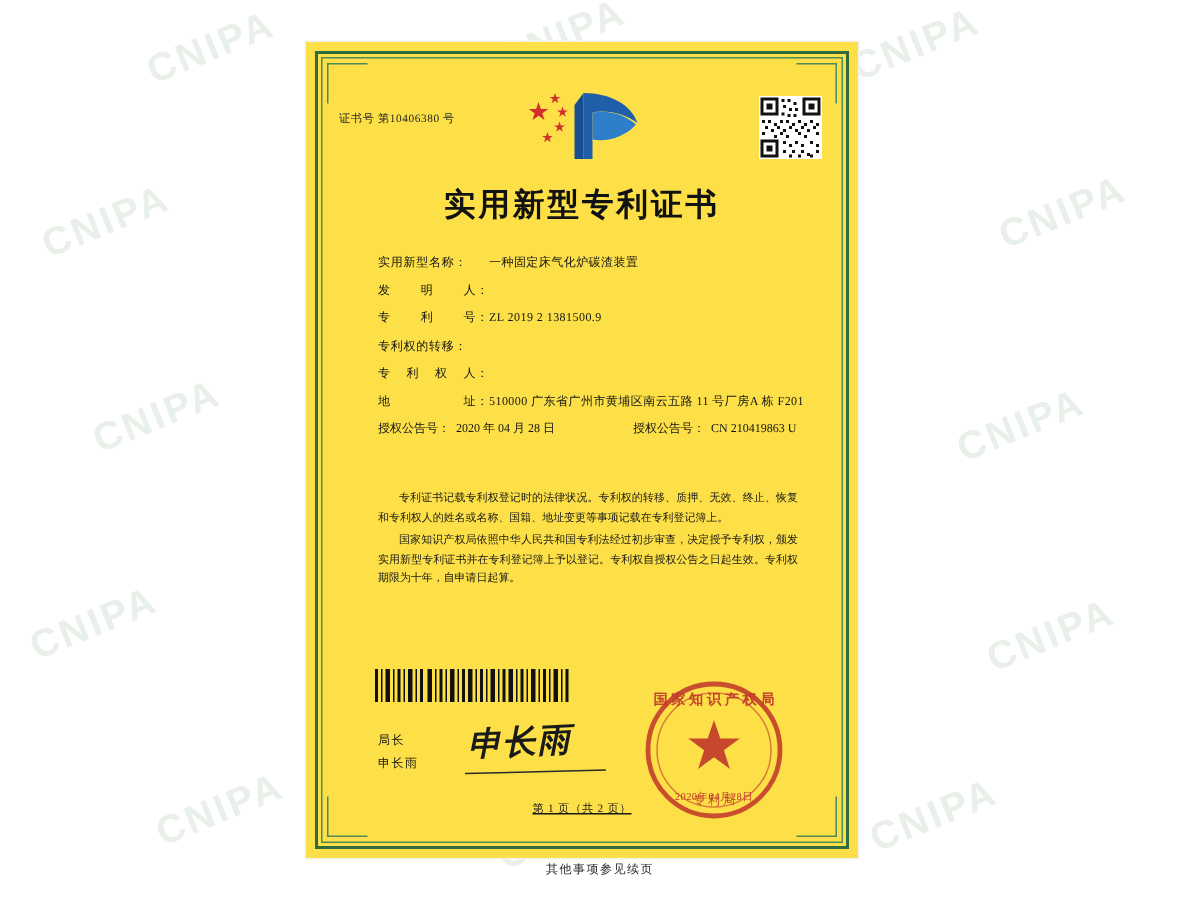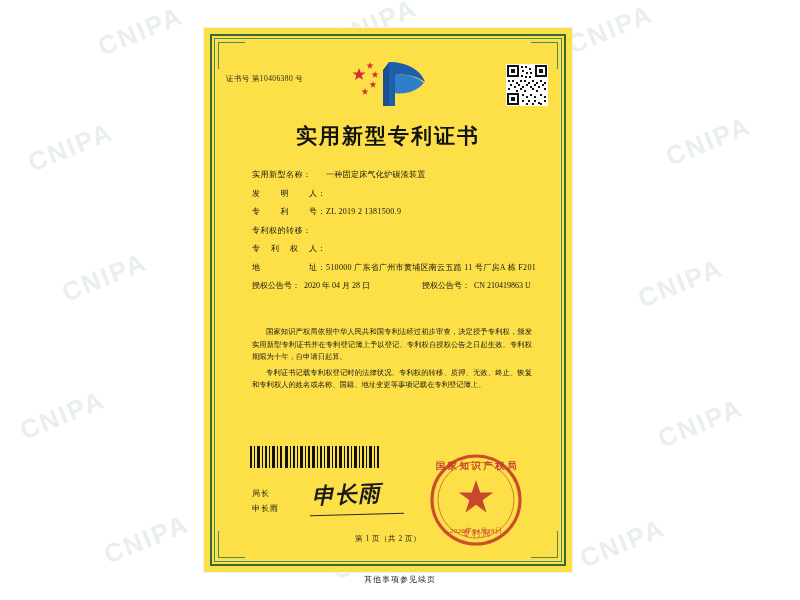--- a/index.html
+++ b/index.html
@@ -232,20 +232,21 @@
 
   
   .page-num {
     position: absolute;
     left: 0; right: 0;
     bottom: 10px;
     text-align: center;
     font-size: 7.5px;
     color: #1a1a1a;
     letter-spacing: 0.5px;
+    text-decoration: underline;
   }
   .below-note {
     position: absolute;
     left: 0; right: 0;
     top: 574px;
     text-align: center;
     font-size: 8px;
     color: #2a2a2a;
     letter-spacing: 1px;
     z-index: 2;
@@ -412,22 +413,22 @@
             <span>2020 年 04 月 28 日</span>
           </div>
           <div class="right">
             <span style="margin-right: 4px; white-space: nowrap;">授权公告号：</span>
             <span>CN 210419863 U</span>
           </div>
         </div>
       </div>
 
     <div class="paras" id="paras">
+        <p>专利证书记载专利权登记时的法律状况。专利权的转移、质押、无效、终止、恢复和专利权人的姓名或名称、国籍、地址变更等事项记载在专利登记簿上。</p>
         <p>国家知识产权局依照中华人民共和国专利法经过初步审查，决定授予专利权，颁发实用新型专利证书并在专利登记簿上予以登记。专利权自授权公告之日起生效。专利权期限为十年，自申请日起算。</p>
-        <p>专利证书记载专利权登记时的法律状况。专利权的转移、质押、无效、终止、恢复和专利权人的姓名或名称、国籍、地址变更等事项记载在专利登记簿上。</p>
       </div>
 
     <div class="barcode">
       <svg viewBox="0 0 130 22" width="130" height="22" aria-hidden="true">
         <g fill="#111111">
           <rect x="0" y="0" width="2" height="22"></rect>
             <rect x="4" y="0" width="1" height="22"></rect>
           <rect x="7" y="0" width="3" height="22"></rect>
             <rect x="12" y="0" width="1" height="22"></rect>
           <rect x="15" y="0" width="2" height="22"></rect>

